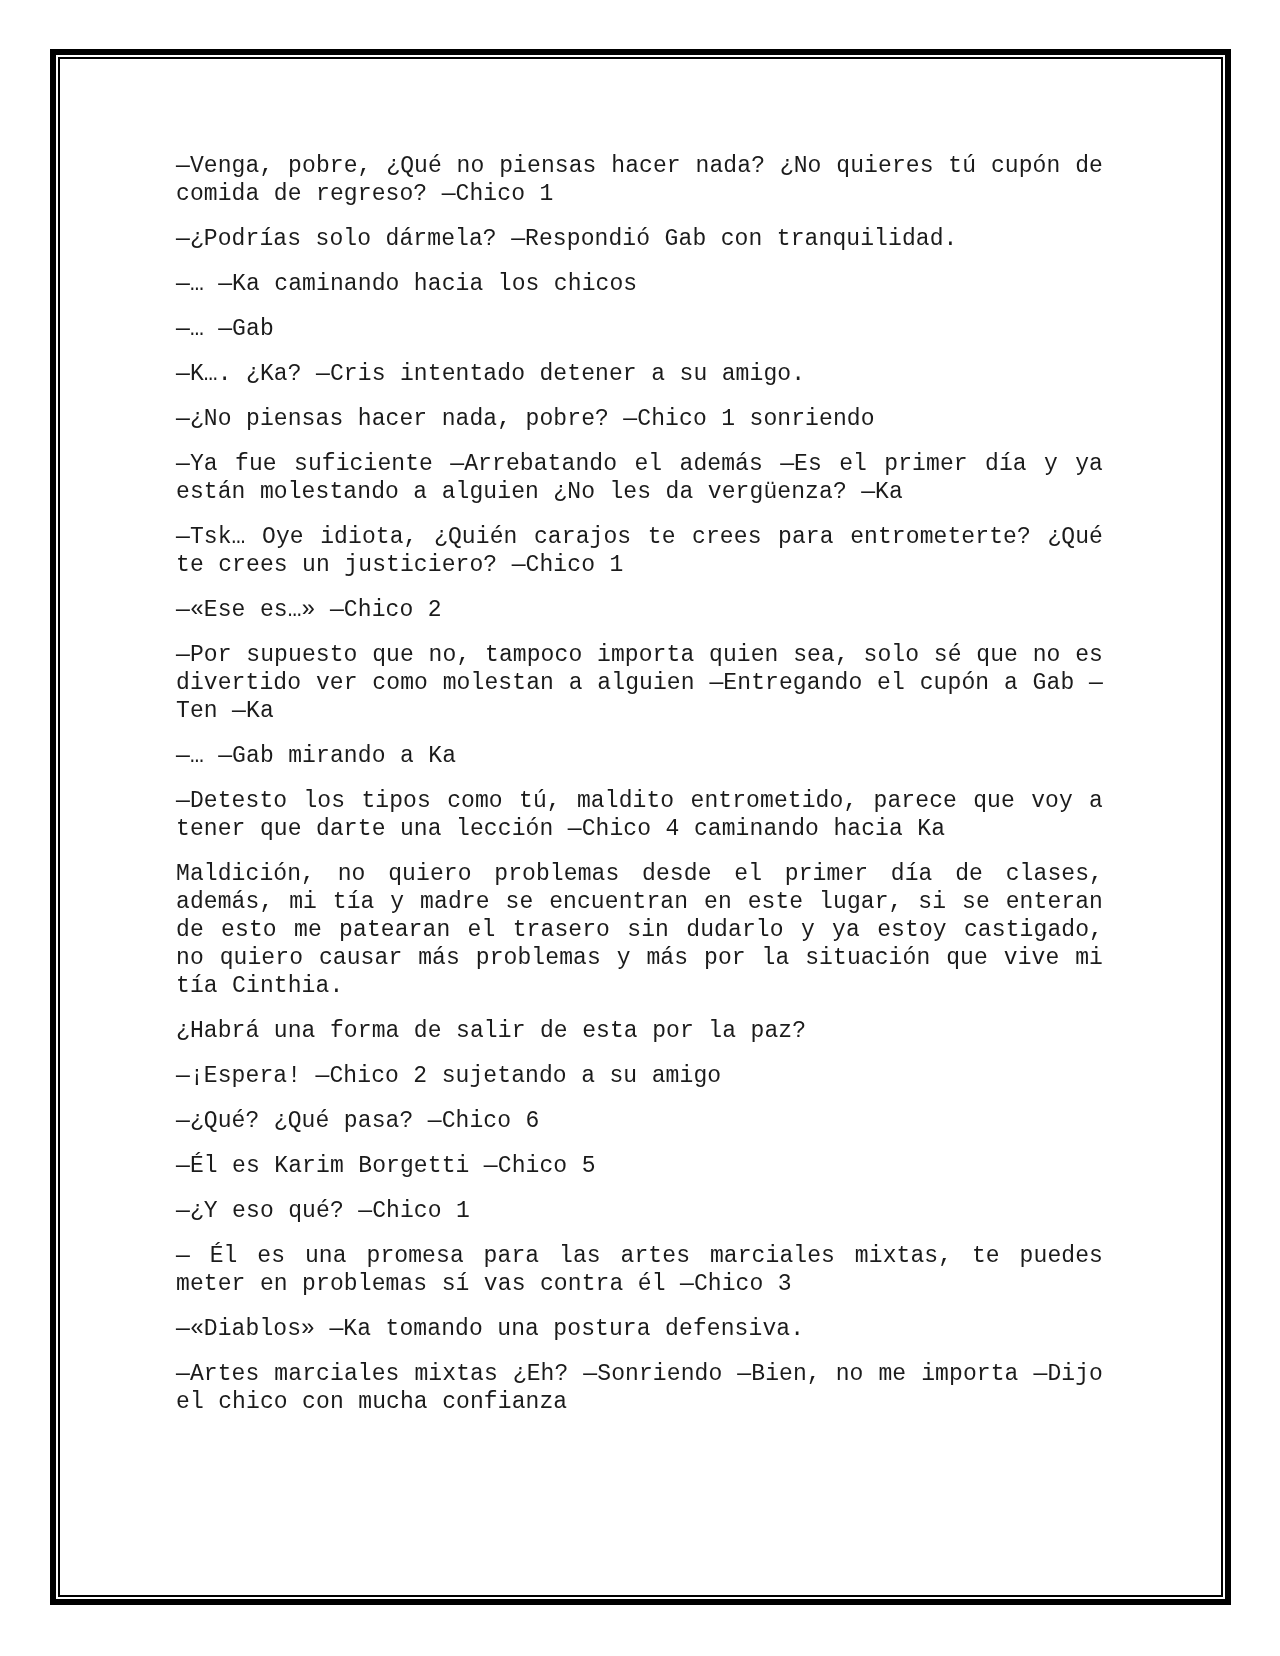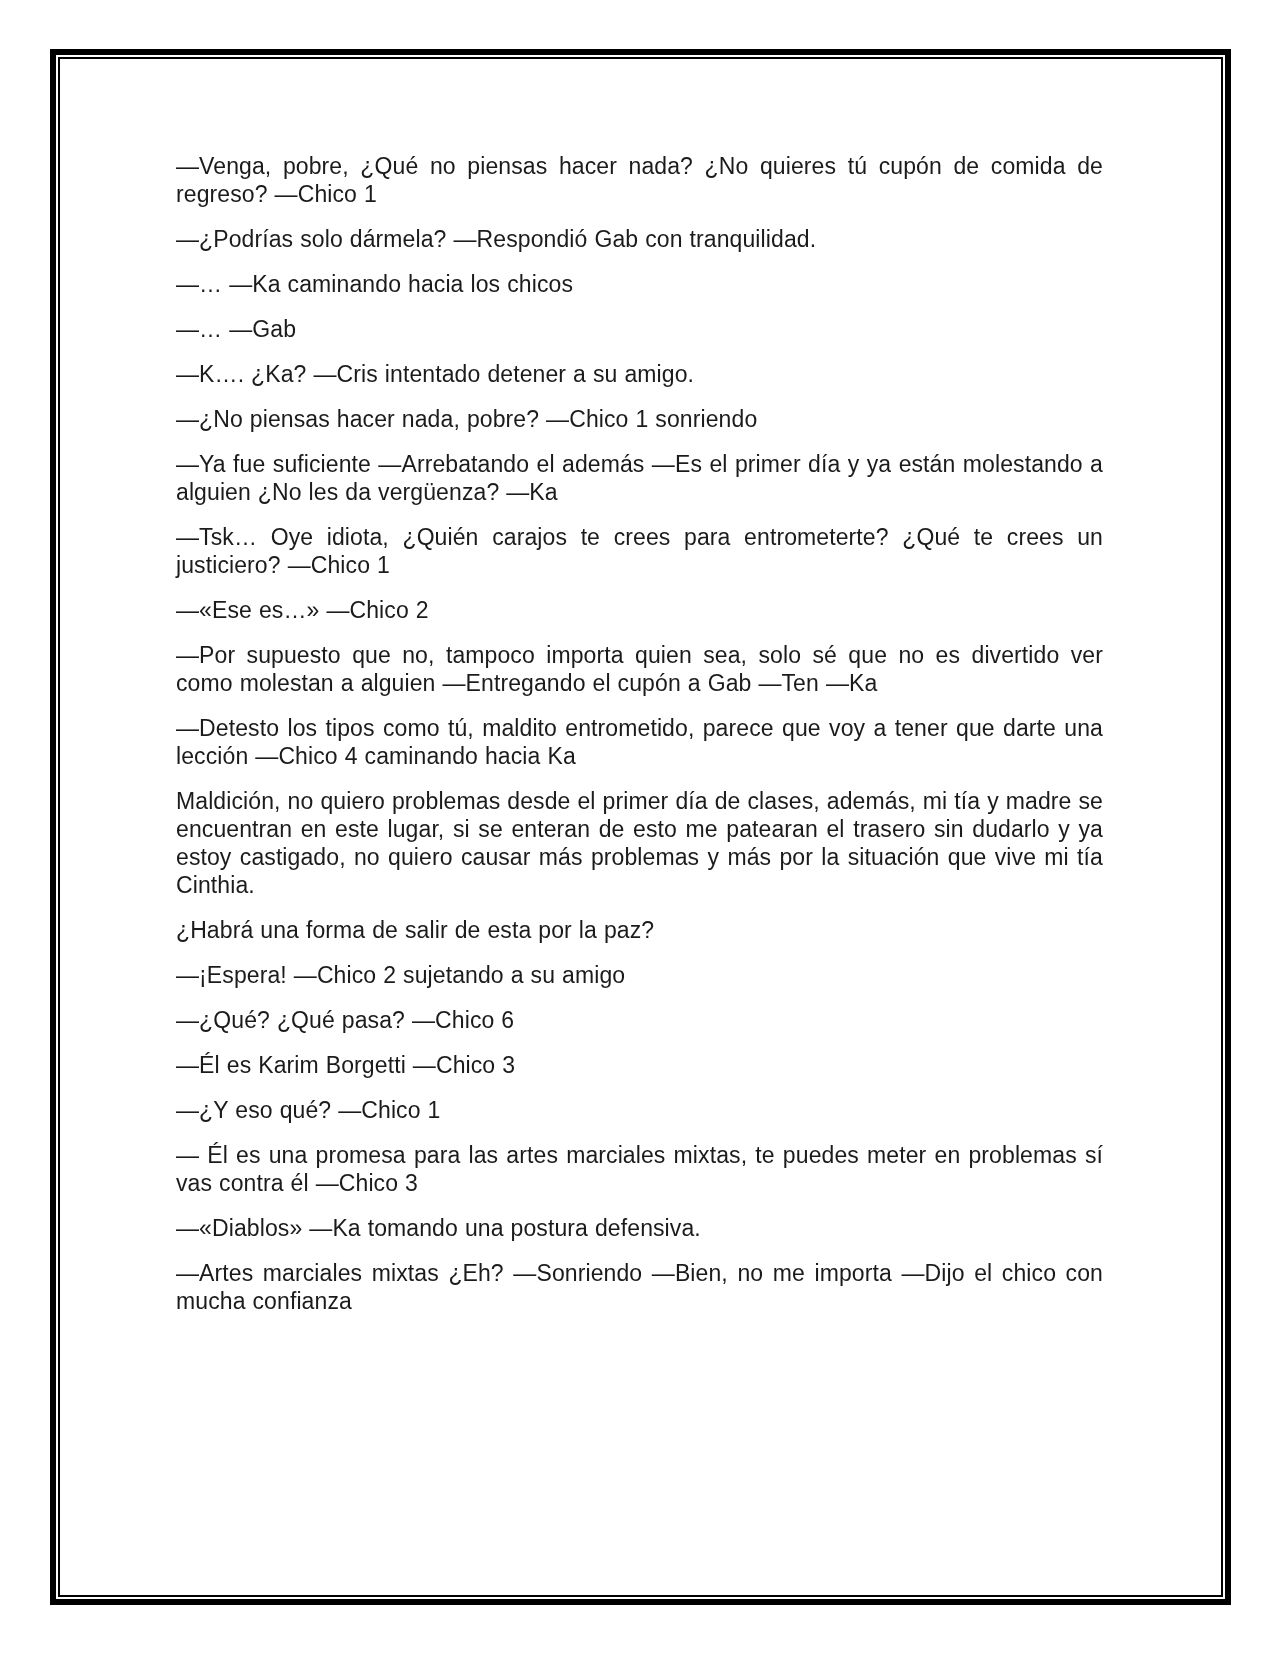--- a/index.html
+++ b/index.html
@@ -5,21 +5,21 @@
   html, body {
     margin: 0;
     padding: 0;
     background: #ffffff;
   }
   .page {
     position: relative;
     width: 1280px;
     height: 1656px;
     background: #ffffff;
-    font-family: Liberation Sans, sans-serif;
+    font-family: Liberation Mono, monospace;
     color: #1b1b1b;
     overflow: hidden;
   }
   .frame {
     position: absolute;
     left: 50px;
     top: 49px;
     width: 1181px;
     height: 1556px;
     box-sizing: border-box;
@@ -59,24 +59,25 @@
     <p class="para">—Venga, pobre, ¿Qué no piensas hacer nada? ¿No quieres tú cupón de comida de regreso? —Chico 1</p>
     <p class="para">—¿Podrías solo dármela? —Respondió Gab con tranquilidad.</p>
     <p class="para">—… —Ka caminando hacia los chicos</p>
     <p class="para">—… —Gab</p>
     <p class="para">—K…. ¿Ka? —Cris intentado detener a su amigo.</p>
     <p class="para">—¿No piensas hacer nada, pobre? —Chico 1 sonriendo</p>
     <p class="para">—Ya fue suficiente —Arrebatando el además —Es el primer día y ya están molestando a alguien ¿No les da vergüenza? —Ka</p>
     <p class="para">—Tsk… Oye idiota, ¿Quién carajos te crees para entrometerte? ¿Qué te crees un justiciero? —Chico 1</p>
     <p class="para">—«Ese es…» —Chico 2</p>
     <p class="para">—Por supuesto que no, tampoco importa quien sea, solo sé que no es divertido ver como molestan a alguien —Entregando el cupón a Gab —Ten —Ka</p>
+    <p class="para">—… —Gab mirando a Ka</p>
     <p class="para">—Detesto los tipos como tú, maldito entrometido, parece que voy a tener que darte una lección —Chico 4 caminando hacia Ka</p>
     <p class="para">Maldición, no quiero problemas desde el primer día de clases, además, mi tía y madre se encuentran en este lugar, si se enteran de esto me patearan el trasero sin dudarlo y ya estoy castigado, no quiero causar más problemas y más por la situación que vive mi tía Cinthia.</p>
     <p class="para">¿Habrá una forma de salir de esta por la paz?</p>
     <p class="para">—¡Espera! —Chico 2 sujetando a su amigo</p>
     <p class="para">—¿Qué? ¿Qué pasa? —Chico 6</p>
-    <p class="para">—Él es Karim Borgetti —Chico 3</p>
+    <p class="para">—Él es Karim Borgetti —Chico 5</p>
     <p class="para">—¿Y eso qué? —Chico 1</p>
     <p class="para">— Él es una promesa para las artes marciales mixtas, te puedes meter en problemas sí vas contra él —Chico 3</p>
     <p class="para">—«Diablos» —Ka tomando una postura defensiva.</p>
     <p class="para">—Artes marciales mixtas ¿Eh? —Sonriendo —Bien, no me importa —Dijo el chico con mucha confianza</p>
   </div>
 </div>
 
 </body></html>

